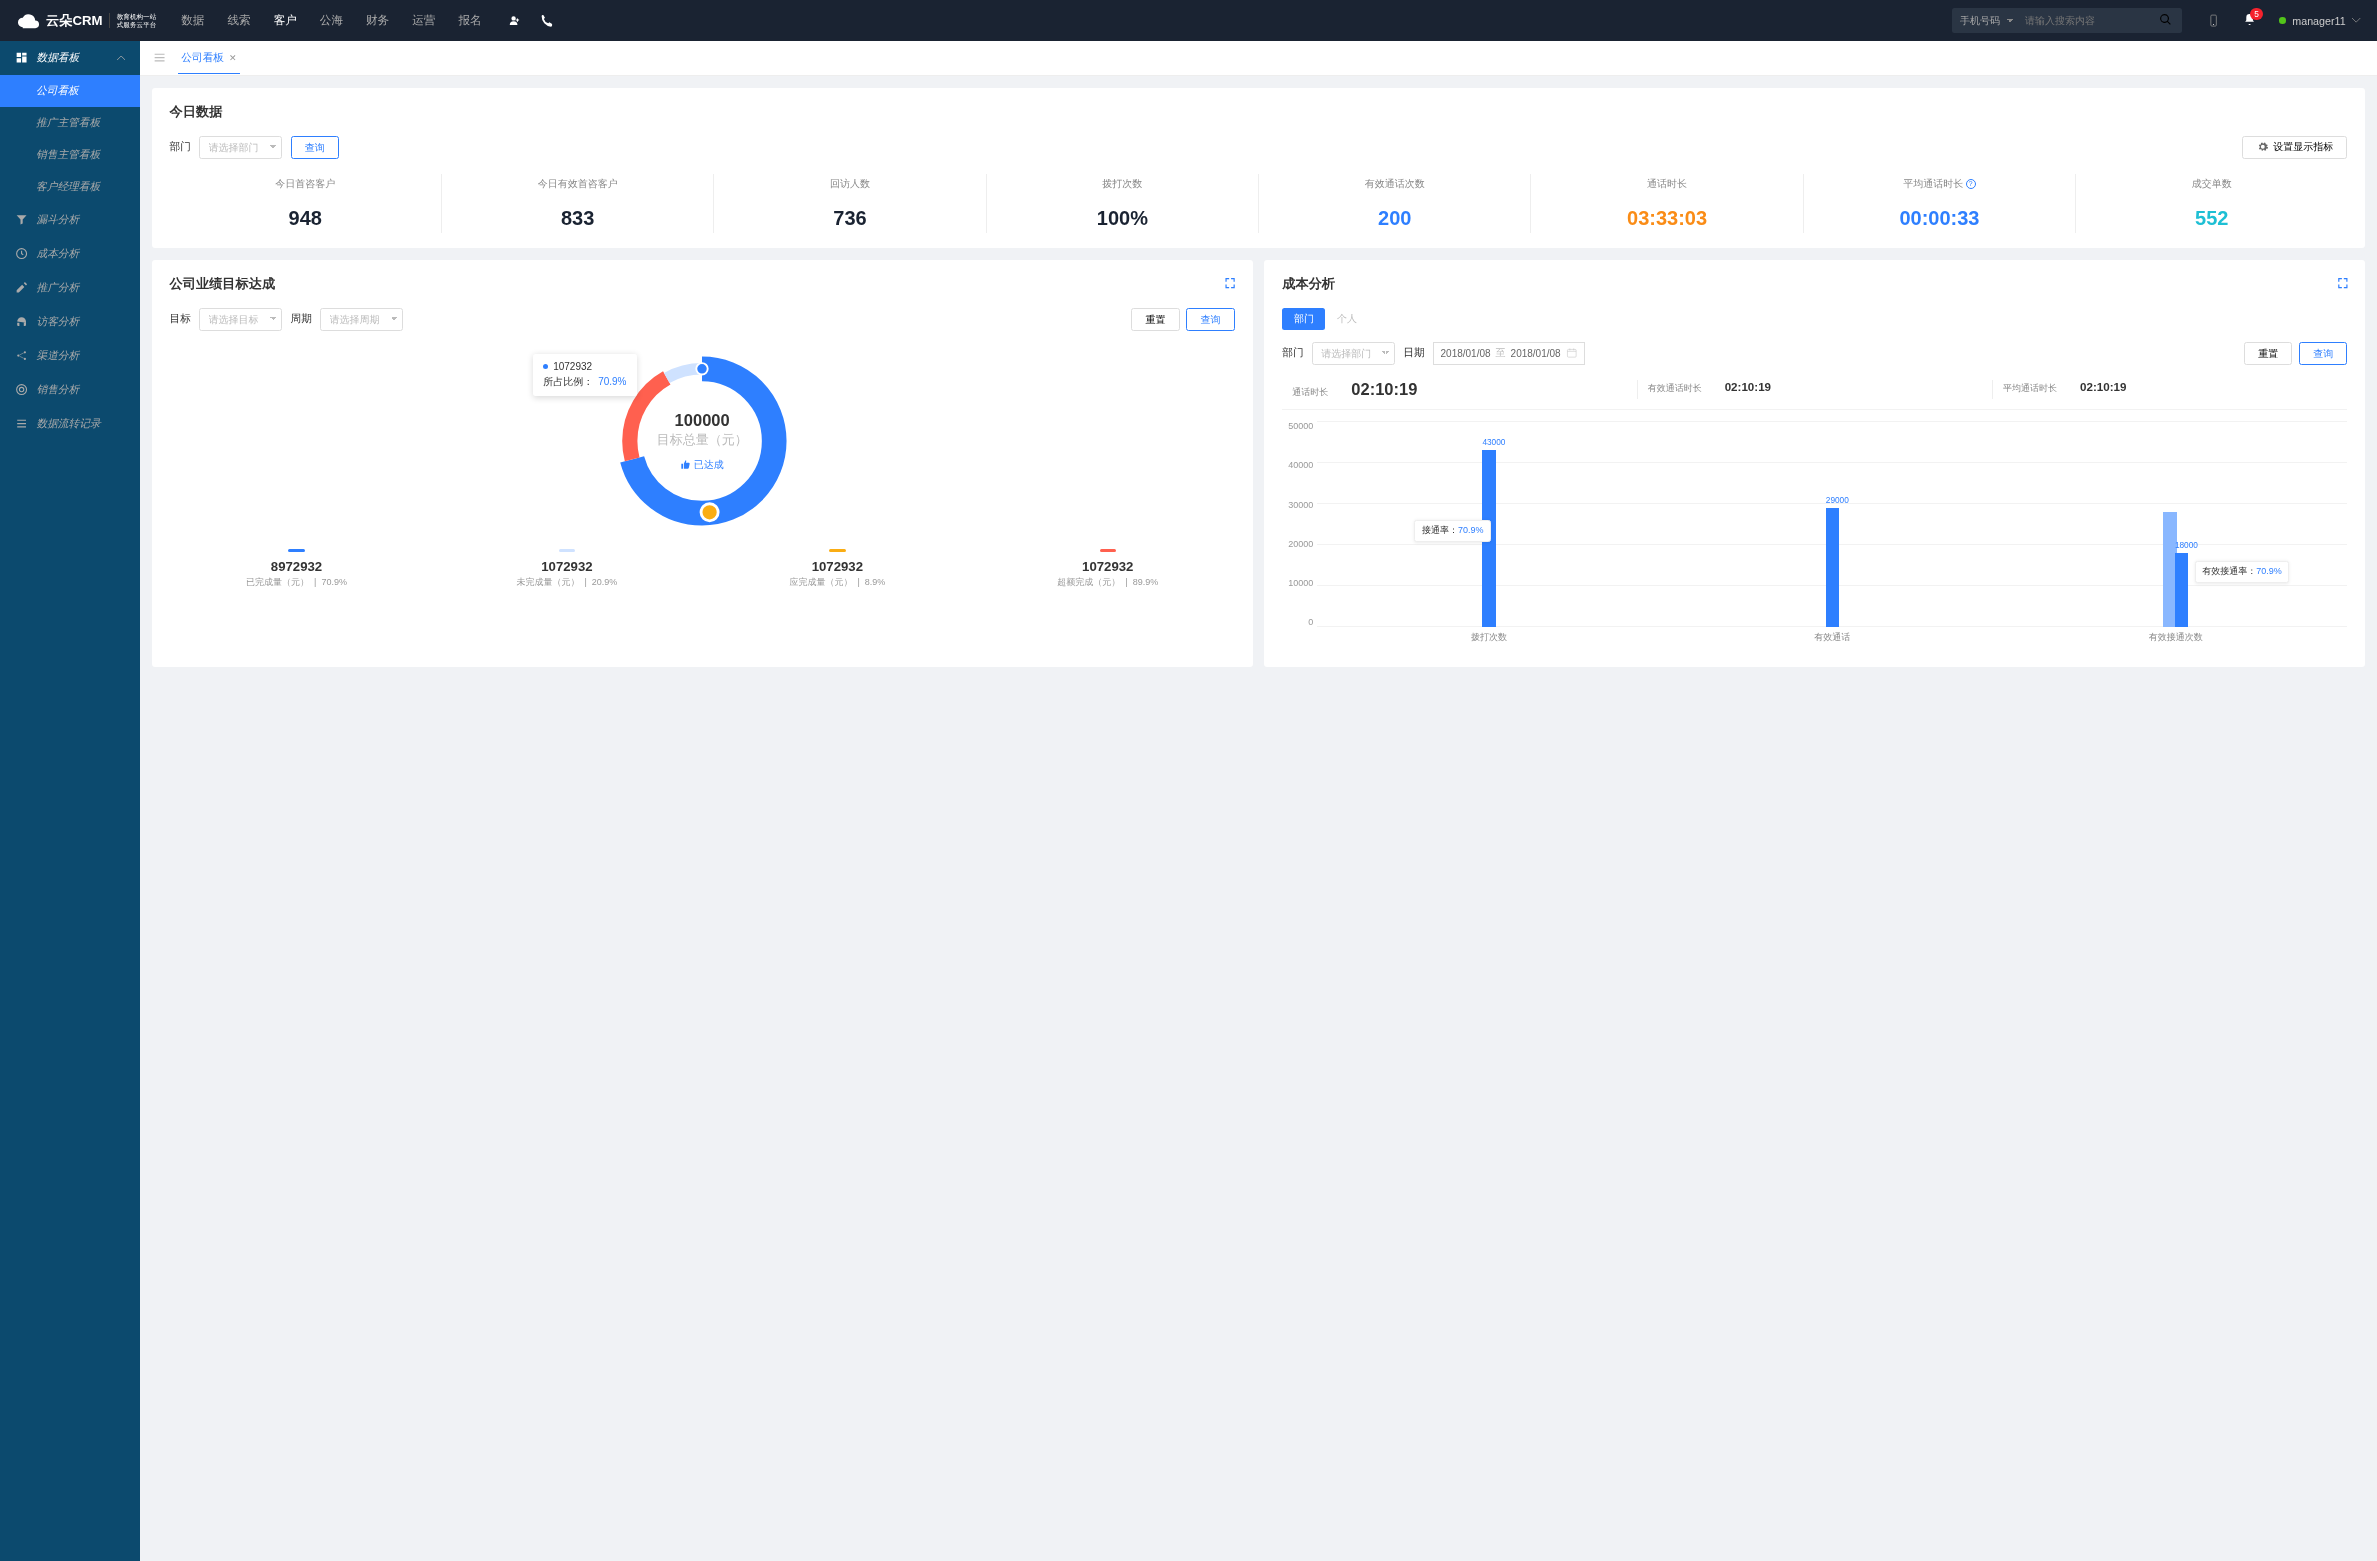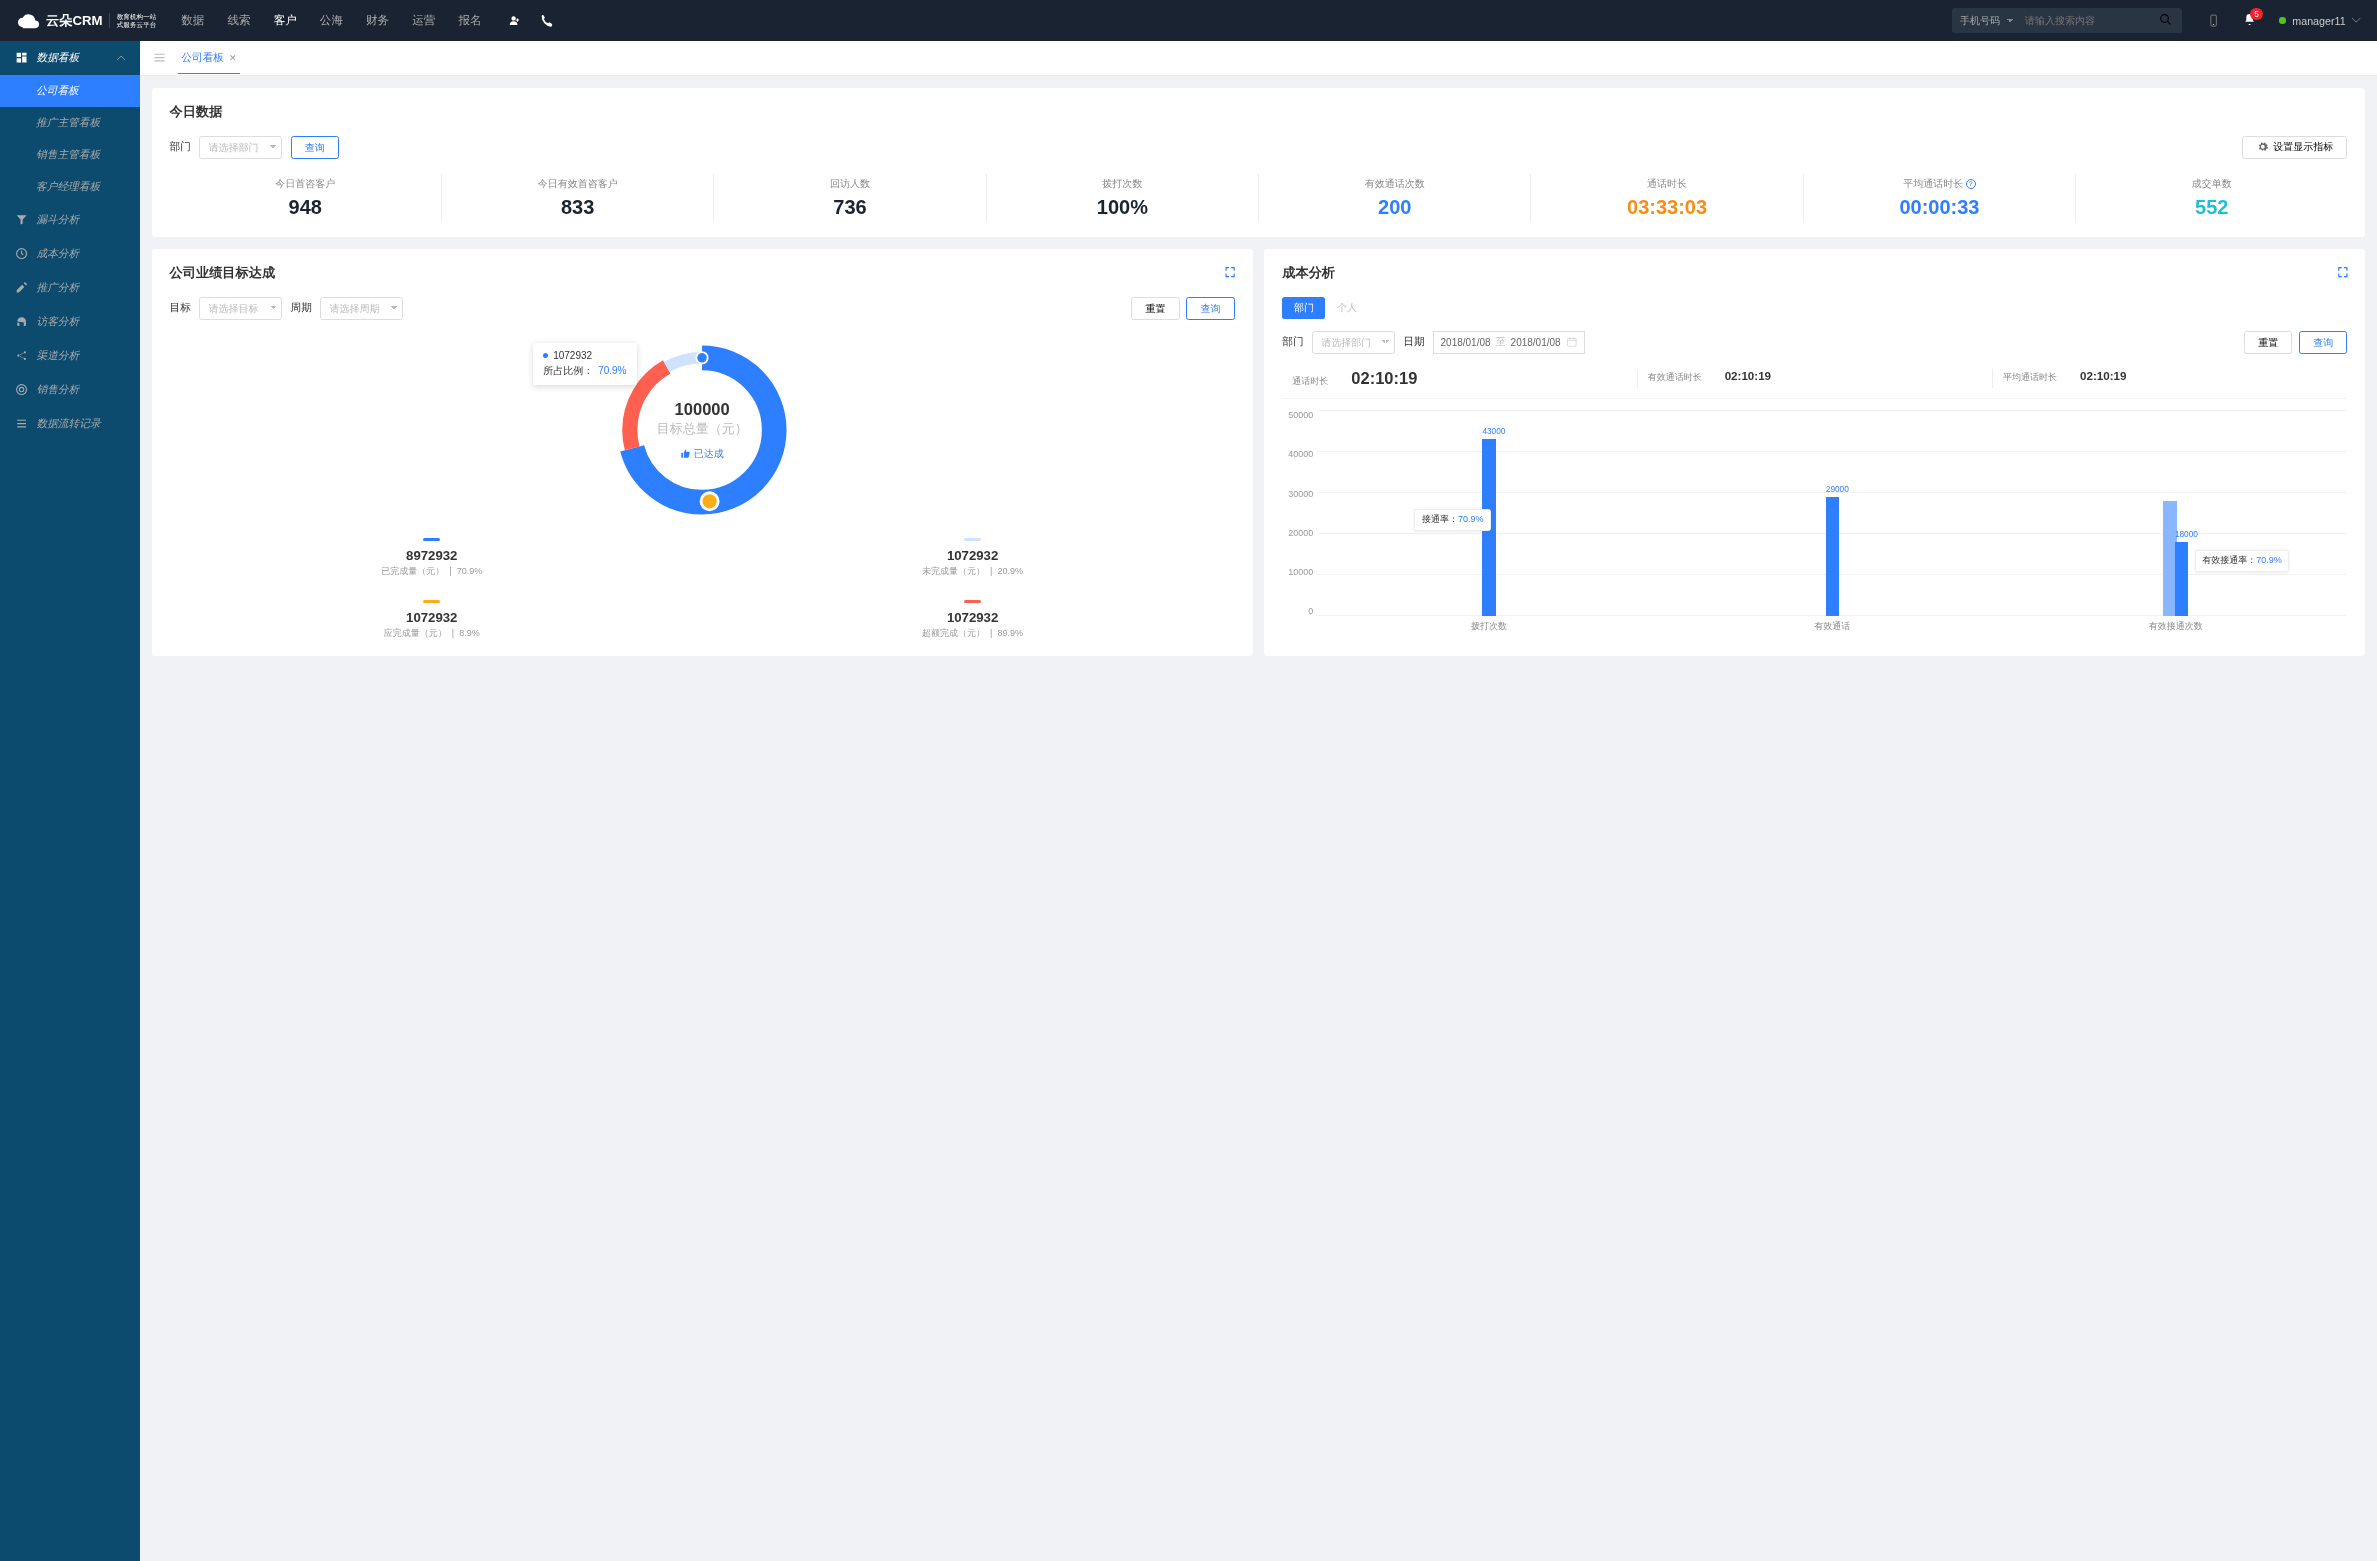--- a/index.html
+++ b/index.html
@@ -41,40 +41,40 @@
 .filter-row { display: flex; align-items: center; gap: 8.3px; margin-bottom: 15px; }
 .filter-label { font-size: 10.7px; color: #333; }
 .sel { border: 0.8px solid #ddd; padding: 4.1px 20px 4.1px 8.3px; font-size: 10px; color: #bbb; border-radius: 2.5px; appearance: none; background: #fff; background-image: linear-gradient(45deg, transparent 50%, #bbb 50%), linear-gradient(-45deg, transparent 50%, #bbb 50%); background-position: right 8.3px top 8.3px, right 5px top 8.3px; background-size: 3.3px 3.3px; background-repeat: no-repeat; height: 23px; min-width: 83px; }
 .btn { border: 0.8px solid #ddd; background: #fff; padding: 4.1px 13.2px; border-radius: 2.5px; font-size: 10px; cursor: pointer; height: 23px; }
 .btn-primary { border-color: #2e7fff; color: #2e7fff; }
 .btn-icon { display: flex; align-items: center; gap: 5px; }
 .btn-icon svg { width: 11.6px; height: 11.6px; }
 .metrics { display: flex; }
 .metric { flex: 1; text-align: center; border-right: 0.8px solid #eee; padding: 3.3px 0; }
 .metric:last-child { border-right: none; }
-.metric-label { font-size: 10px; color: #888; margin-bottom: 5px; display: flex; align-items: center; justify-content: center; gap: 2.5px; }
+.metric-label { font-size: 10px; color: #888; margin-bottom: 16px; display: flex; align-items: center; justify-content: center; gap: 2.5px; }
 .metric-value { font-size: 20px; font-weight: 600; }
 .c-dark { color: #1a2332; }
 .c-blue { color: #2e7fff; }
 .c-cyan { color: #1ebfd4; }
 .c-orange { color: #fa8c16; }
 .info-icon { width: 10px; height: 10px; border: 0.8px solid #2e7fff; border-radius: 50%; color: #2e7fff; font-size: 7.4px; display: inline-flex; align-items: center; justify-content: center; }
 .row2 { display: flex; gap: 11.6px; }
 .row2 .card { flex: 1; margin-bottom: 0; position: relative; }
 .expand-icon { cursor: pointer; color: #2e7fff; }
 .donut-wrap { position: relative; width: 190px; height: 190px; margin: 0 auto; }
 .donut-center { position: absolute; top: 50%; left: 50%; transform: translate(-50%, -50%); text-align: center; }
 .donut-val { font-size: 16.5px; font-weight: 600; }
 .donut-lbl { font-size: 13px; color: #bbb; margin-top: 1.7px; }
 .donut-status { font-size: 10px; color: #2e7fff; margin-top: 8.3px; display: flex; align-items: center; justify-content: center; gap: 3.3px; }
 .tooltip { position: absolute; background: #fff; box-shadow: 0 1.7px 6.6px rgba(0,0,0,.15); border-radius: 2.5px; padding: 6.6px 10px; font-size: 10px; z-index: 10; }
 .tooltip-row { display: flex; align-items: center; gap: 5px; white-space: nowrap; }
 .tooltip-dot { width: 5px; height: 5px; border-radius: 50%; background: #2e7fff; }
 .t-pct { color: #2e7fff; }
-.donut-stats { display: grid; grid-template-columns: 1fr 1fr; gap: 21.5px 16.5px; margin-top: 13.2px; }
+.donut-stats { display: grid; grid-template-columns: 1fr 1fr 1fr 1fr; gap: 21.5px 16.5px; margin-top: 13.2px; }
 .stat { text-align: center; }
 .stat-bar { width: 16.5px; height: 3.3px; border-radius: 1.7px; margin: 0 auto 6.6px; }
 .stat-val { font-size: 13.2px; font-weight: 600; }
 .stat-lbl { font-size: 9px; color: #999; margin-top: 2.5px; }
 .toggle-btns { display: flex; gap: 0; margin-bottom: 11.6px; }
 .toggle-btn { padding: 4.1px 11.6px; font-size: 10px; cursor: pointer; border-radius: 2.5px; }
 .toggle-btn.active { background: #2e7fff; color: #fff; }
 .toggle-btn:not(.active) { color: #bbb; }
 .date-box { border: 0.8px solid #ddd; display: inline-flex; align-items: center; gap: 5px; padding: 3.3px 6.6px; border-radius: 0; font-size: 10px; color: #666; height: 23px; }
 .date-sep { color: #bbb; }

